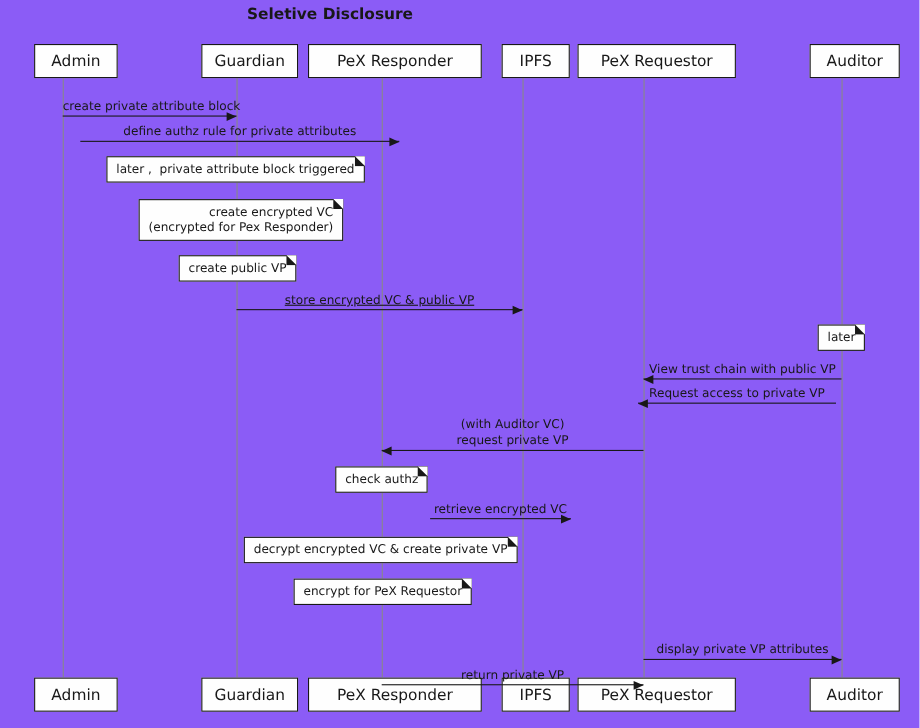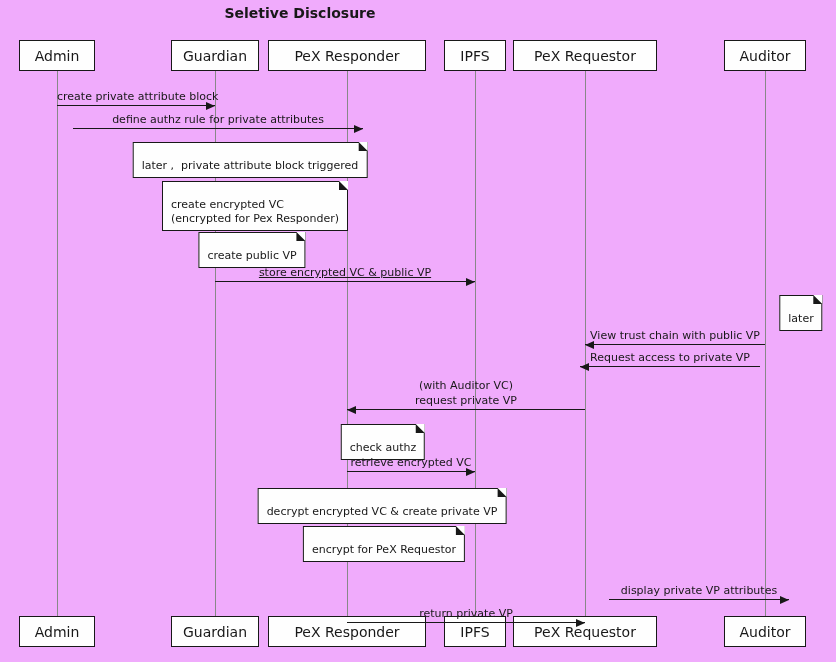--- a/index.html
+++ b/index.html
@@ -1,20 +1,20 @@
 <!DOCTYPE html>
 <html><head>
 <meta charset="utf-8">
 <style>
   html, body { margin: 0; padding: 0; background: #ffffff; }
   #canvas {
     position: relative;
     width: 836px;
     height: 662px;
-    background: #f0abfc;
+    background: #8b5cf6;
     font-family: "DejaVu Sans", "Liberation Sans", sans-serif;
     color: #181818;
     overflow: hidden;
   }
   #title {
     position: absolute;
     left: 0; top: 5px; width: 600px;
     text-align: center;
     font-size: 14px;
     font-weight: bold;
@@ -23,20 +23,21 @@
     position: absolute;
     height: 31px;
     background: #fefefe;
     border: 1.5px solid #181818;
     box-sizing: border-box;
     display: flex;
     align-items: center;
     justify-content: center;
     font-size: 14px;
     white-space: nowrap;
+    margin-left: 12px;
   }
   .lifeline {
     position: absolute;
     width: 1px;
     background: #888888;
   }
   .msg { position: absolute; }
   .msg .lbl {
     height: 15px;
     line-height: 14px;
@@ -65,25 +66,24 @@
     width: 0; height: 0;
     border-top: 4px solid transparent;
     border-bottom: 4px solid transparent;
     border-right: 9px solid #181818;
   }
   .note {
     position: absolute;
     transform: translateX(-50%);
     background: #fefefe;
     border: 1px solid #181818;
-    padding: 16px 8px 4px 8px;
+    padding: 4px 8px 4px 8px;
     font-size: 11px;
     line-height: 14px;
-    text-align: left;
-    margin-left: 36px;
+    text-align: right;
   }
   .note span { white-space: pre; display: block; }
   .note::before {
     content: "";
     position: absolute;
     top: -1px; right: -1px;
     width: 0; height: 0;
     border-style: solid;
     border-width: 0 9px 9px 0;
     border-color: #ffffff #ffffff #181818 #181818;
@@ -186,36 +186,36 @@
   <div class="msg left" style="left:347px; top:379px; width:238px;">
     <div class="lbl">(with Auditor VC)</div>
     <div class="lbl">request private VP</div>
     <div class="line"></div>
   </div>
 
   <div class="note" style="left:347px; top:424px;">
     <span>check authz</span>
   </div>
 
-  <div class="msg right" style="left:347px; top:456px; width:128px;">
+  <div class="msg right" style="left:347px; top:456px; width:128px;padding-left:44px;">
     <div class="lbl">retrieve encrypted VC</div>
     <div class="line"></div>
   </div>
 
   <div class="note" style="left:346px; top:488px;">
     <span>decrypt encrypted VC &amp; create private VP</span>
   </div>
 
   <div class="note" style="left:348px; top:526px;">
     <span>encrypt for PeX Requestor</span>
   </div>
 
   <div class="msg right" style="left:347px; top:561px; width:238px;margin-top:46px;">
     <div class="lbl">return private VP</div>
     <div class="line"></div>
   </div>
 
-  <div class="msg right" style="left:585px; top:584px; width:180px;padding-left:24px;">
+  <div class="msg right" style="left:585px; top:584px; width:180px;">
     <div class="lbl">display private VP attributes</div>
     <div class="line"></div>
   </div>
 
 </div>
 
 </body></html>

